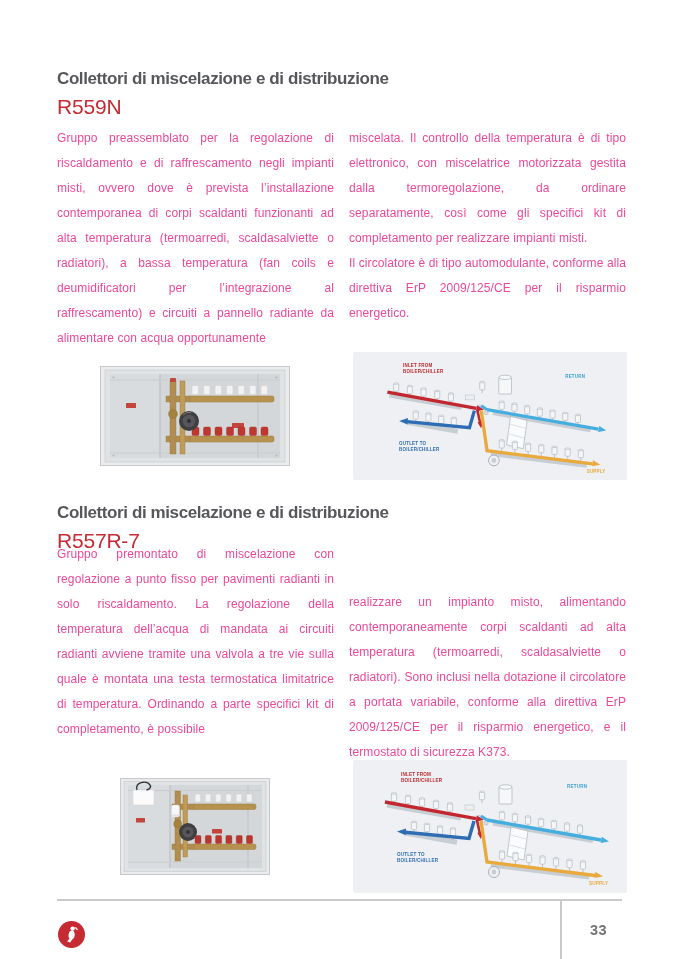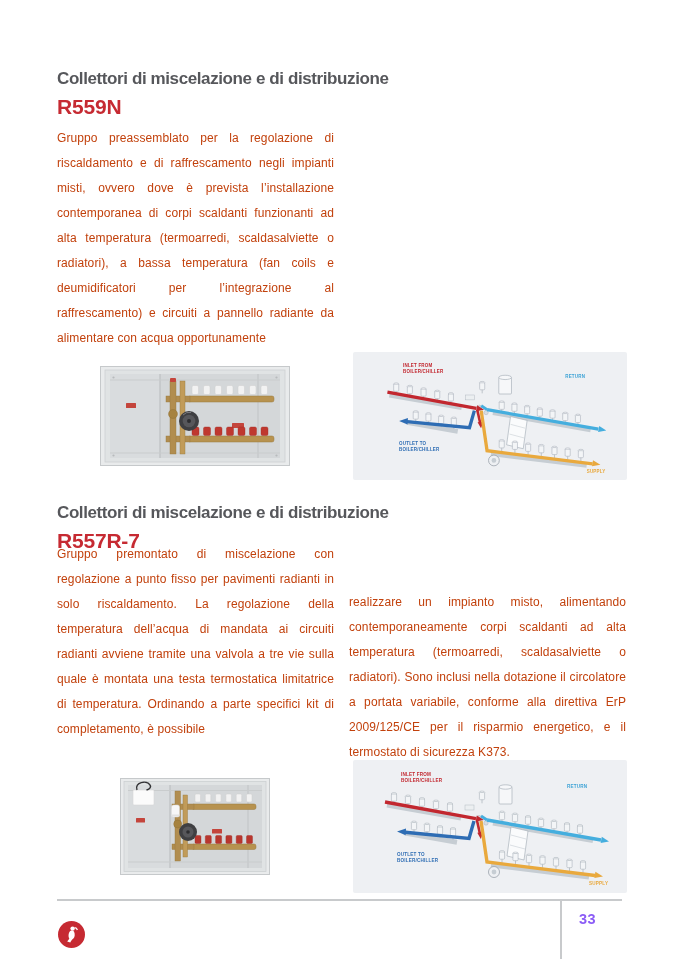--- a/index.html
+++ b/index.html
@@ -9,56 +9,58 @@
     font-family:"Liberation Sans", sans-serif;
   }
   .abs{position:absolute;}
   .h-title{
     position:absolute;left:57px;margin:0;
     font-size:17px;font-weight:700;letter-spacing:-0.4px;
     color:#56575b;white-space:nowrap;
   }
   .h-code{
     position:absolute;left:57px;margin:0;
-    font-size:21px;font-weight:700;letter-spacing:-0.2px;
+    font-size:21px;font-weight:400;letter-spacing:-0.2px;
     color:#c62a32;white-space:nowrap;
   }
   .col{position:absolute;width:277px;}
   .col p{
     margin:0;font-size:12px;line-height:25px;text-align:justify;
-    color:#c2410c;letter-spacing:0.1px;
+    color:#ec4899;letter-spacing:0.1px;
   }
   .fig-photo{
     position:absolute;left:57px;width:276px;
     display:flex;align-items:center;justify-content:center;
     background:#ffffff;
   }
   .fig-schem{
     position:absolute;left:353px;width:274px;
     background:#eef0f3;border-radius:2px;overflow:hidden;
   }
   .fig-schem svg{display:block;width:100%;height:100%;}
   .lbl{font-size:4.6px;font-weight:700;letter-spacing:0.2px;font-family:"Liberation Sans",sans-serif;}
   .footer-line{position:absolute;background:#c8cacc;}
   .page-num{
-    position:absolute;left:579px;top:911px;margin:0;
-    font-size:14.5px;font-weight:700;color:#8b5cf6;letter-spacing:0.5px;
+    position:absolute;left:579px;top:911px;margin:11px;
+    font-size:14.5px;font-weight:700;color:#737373;letter-spacing:0.5px;
   }
 </style>
 </head>
 <body>
 
 <section>
   <h1 class="h-title" style="top:69px">Collettori di miscelazione e di distribuzione</h1>
   <h2 class="h-code" style="top:95px">R559N</h2>
 
   <div class="col" style="left:57px;top:126px">
     <p>Gruppo preassemblato per la regolazione di riscaldamento e di raffrescamento negli impianti misti, ovvero dove è prevista l’installazione contemporanea di corpi scaldanti funzionanti ad alta temperatura (termoarredi, scaldasalviette o radiatori), a bassa temperatura (fan coils e deumidificatori per l’integrazione al raffrescamento) e circuiti a pannello radiante da alimentare con acqua opportunamente</p>
   </div>
   <div class="col" style="left:349px;top:126px">
+    <p>miscelata. Il controllo della temperatura è di tipo elettronico, con miscelatrice motorizzata gestita dalla termoregolazione, da ordinare separatamente, così come gli specifici kit di completamento per realizzare impianti misti.</p>
+    <p>Il circolatore è di tipo automodulante, conforme alla direttiva ErP 2009/125/CE per il risparmio energetico.</p>
   </div>
 
   <figure class="fig-photo" style="top:352px;height:128px;margin:0">
     <svg width="190" height="100" viewBox="0 0 190 100">
       <rect x="0.5" y="0.5" width="189" height="99" fill="#e9ebec" stroke="#c6c9cb"></rect>
       <rect x="5" y="4" width="180" height="92" fill="#e0e3e4" stroke="#cdd0d2" stroke-width="0.8"></rect>
       <rect x="10" y="8" width="170" height="84" fill="#d4d7d9"></rect>
       <rect x="10" y="8" width="50" height="84" fill="#d9dcde"></rect>
       <line x1="60" y1="8" x2="60" y2="92" stroke="#bdc0c2" stroke-width="1.2"></line>
       <line x1="158" y1="8" x2="158" y2="92" stroke="#c3c6c8" stroke-width="1.2"></line>

